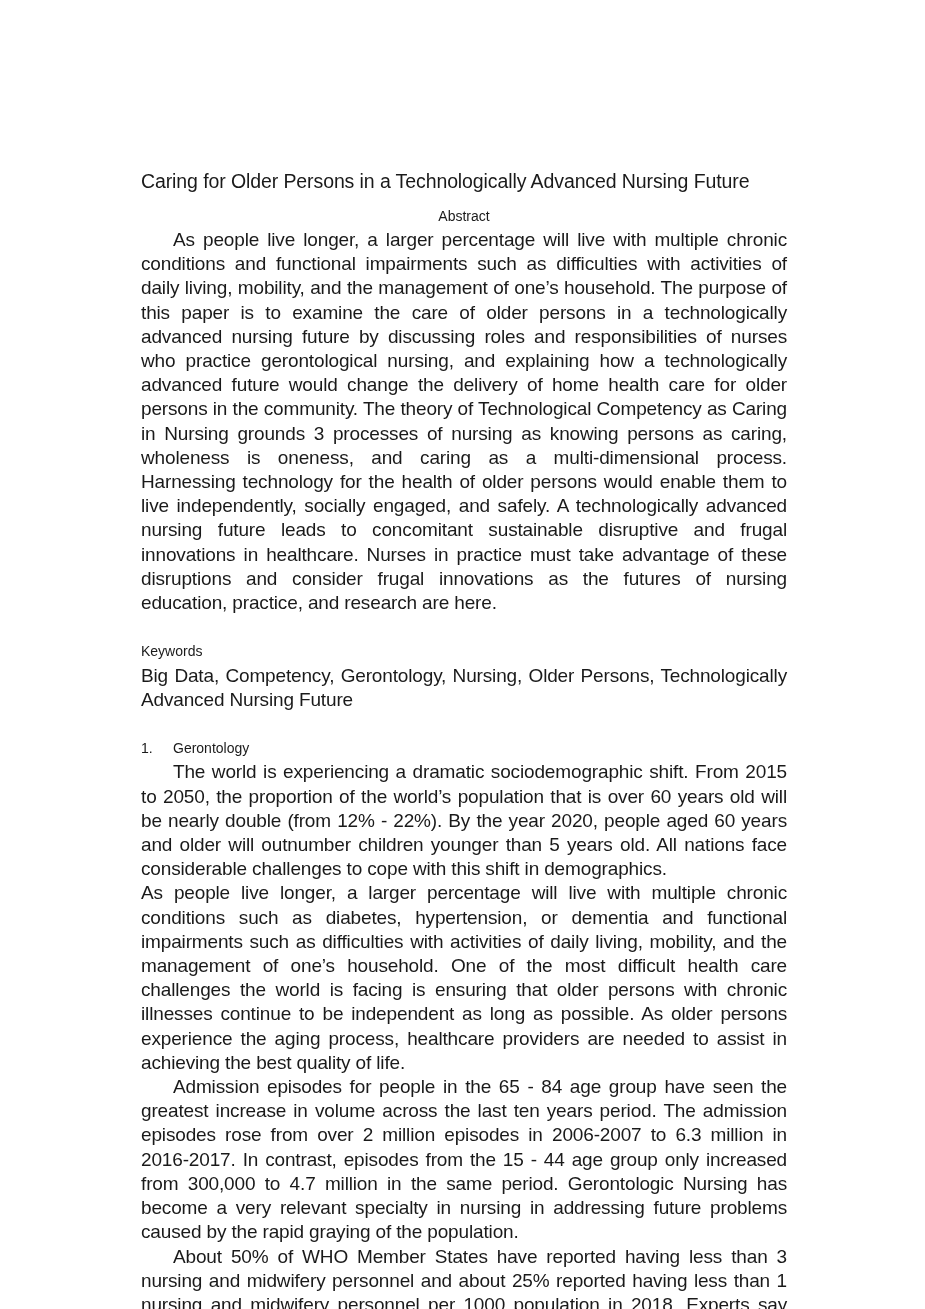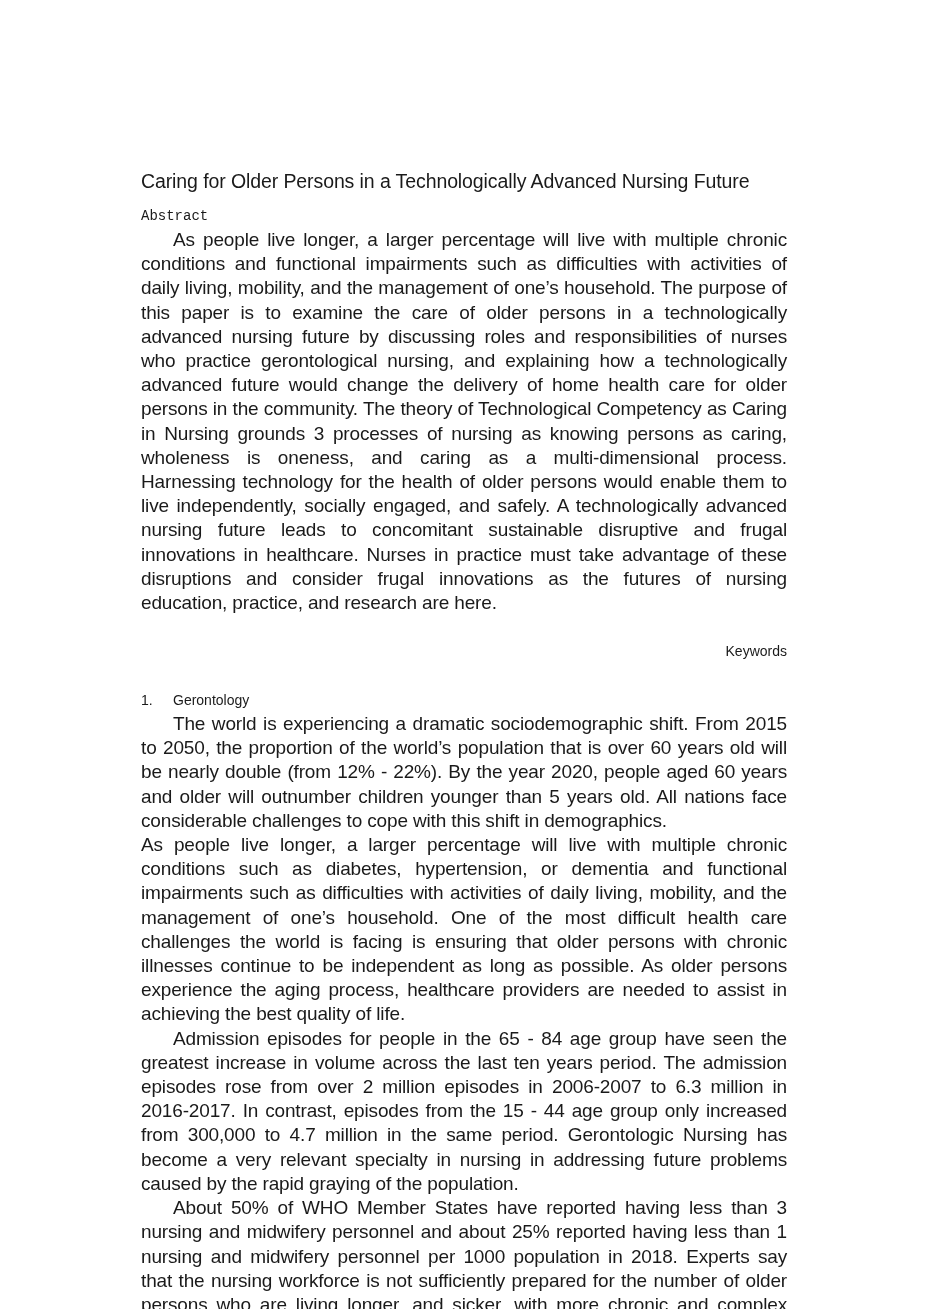--- a/index.html
+++ b/index.html
@@ -24,45 +24,44 @@
   }
   .title {
     font-size: 19.5px;
     line-height: 30px;
     margin: 0;
     font-weight: normal;
     letter-spacing: -0.1px;
     white-space: nowrap;
   }
   .abstract-heading {
+    text-align: center;
     font-size: 14px;
     line-height: 24px;
     margin: 8px 0 0 0;
     font-weight: normal;
-    font-family: Liberation Mono, monospace;
   }
   p {
     margin: 0;
     font-size: 19px;
     line-height: 24.2px;
     text-align: justify;
     letter-spacing: -0.15px;
   }
   p.indent {
     text-indent: 32px;
   }
   .spacer {
     height: 24.2px;
   }
   .kw-heading {
     font-size: 14px;
     line-height: 24.2px;
     margin: 0;
     font-weight: normal;
-    text-align: right;
   }
   .section-heading {
     font-size: 14px;
     line-height: 24.2px;
     margin: 0;
     font-weight: normal;
     display: flex;
   }
   .section-heading .num {
     width: 32px;
@@ -76,20 +75,21 @@
 
   <h1 class="title">Caring for Older Persons in a Technologically Advanced Nursing Future</h1>
 
   <h2 class="abstract-heading">Abstract</h2>
 
   <p class="indent">As people live longer, a larger percentage will live with multiple chronic conditions and functional impairments such as difficulties with activities of daily living, mobility, and the management of one’s household. The purpose of this paper is to examine the care of older persons in a technologically advanced nursing future by discussing roles and responsibilities of nurses who practice gerontological nursing, and explaining how a technologically advanced future would change the delivery of home health care for older persons in the community. The theory of Technological Competency as Caring in Nursing grounds 3 processes of nursing as knowing persons as caring, wholeness is oneness, and caring as a multi-dimensional process. Harnessing technology for the health of older persons would enable them to live independently, socially engaged, and safely. A technologically advanced nursing future leads to concomitant sustainable disruptive and frugal innovations in healthcare. Nurses in practice must take advantage of these disruptions and consider frugal innovations as the futures of nursing education, practice, and research are here.</p>
 
   <div class="spacer"></div>
 
   <div class="kw-heading">Keywords</div>
+  <p>Big Data, Competency, Gerontology, Nursing, Older Persons, Technologically Advanced Nursing Future</p>
 
   <div class="spacer"></div>
 
   <div class="section-heading">
     <span class="num">1.</span>
     <span>Gerontology</span>
   </div>
 
   <p class="indent">The world is experiencing a dramatic sociodemographic shift. From 2015 to 2050, the proportion of the world’s population that is over 60 years old will be nearly double (from 12% - 22%). By the year 2020, people aged 60 years and older will outnumber children younger than 5 years old. All nations face considerable challenges to cope with this shift in demographics.</p>
   <p>As people live longer, a larger percentage will live with multiple chronic conditions such as diabetes, hypertension, or dementia and functional impairments such as difficulties with activities of daily living, mobility, and the management of one’s household. One of the most difficult health care challenges the world is facing is ensuring that older persons with chronic illnesses continue to be independent as long as possible. As older persons experience the aging process, healthcare providers are needed to assist in achieving the best quality of life.</p>

